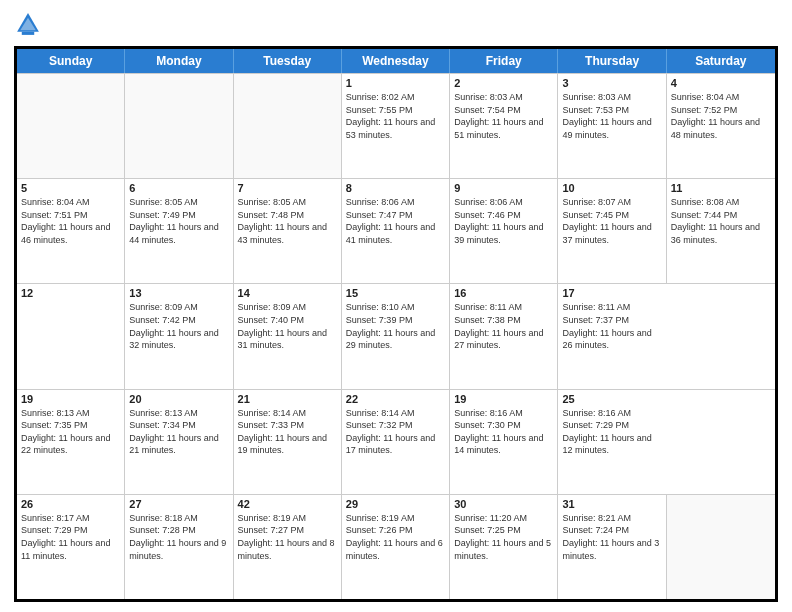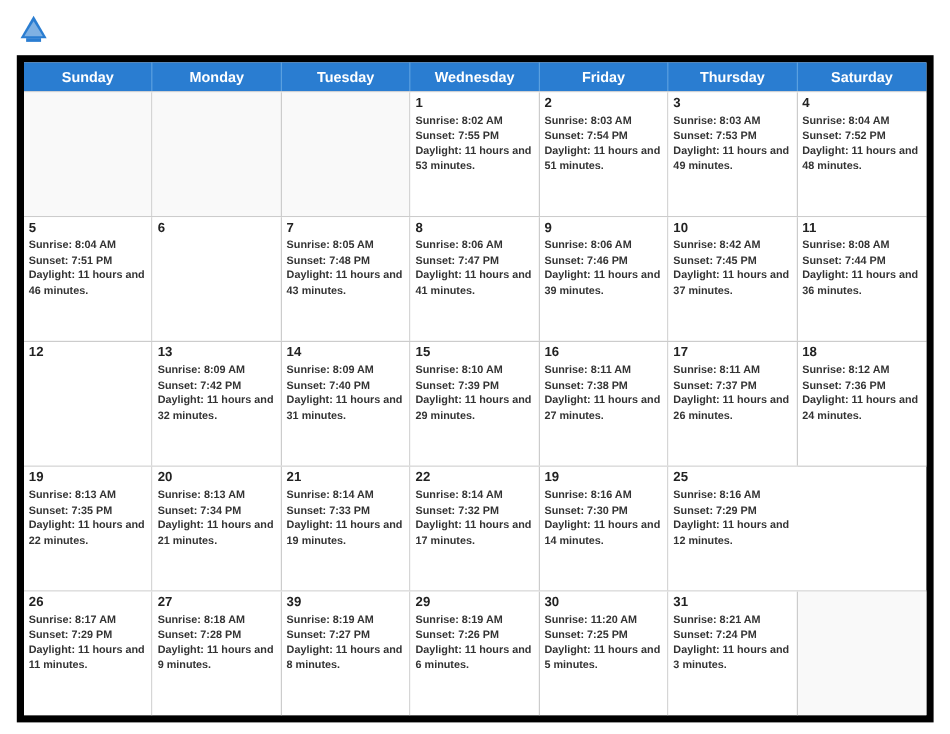--- a/index.html
+++ b/index.html
@@ -49,21 +49,21 @@
       line-height: 1.1;
     }
     .location {
       font-size: 14px;
       color: #444;
     }
     .calendar {
       flex: 1;
       display: flex;
       flex-direction: column;
-      border: 6px solid #000000;
+      border: 3px solid #000000;
     }
     .cal-header {
       display: grid;
       grid-template-columns: repeat(7, 1fr);
       background: #2a7dd1;
     }
     .cal-header-cell {
       color: #fff;
       font-size: 12px;
       font-weight: bold;
@@ -97,21 +97,20 @@
     .day-num {
       font-size: 11px;
       font-weight: bold;
       color: #222;
       margin-bottom: 2px;
     }
     .day-info {
       font-size: 9px;
       color: #333;
       line-height: 1.4;
-      font-weight: bold;
     }
   </style>
 </head>
 <body>
 
 <div class="container">
   <div class="header">
     <div class="logo">
       <svg class="logo-icon" viewBox="0 0 36 36">
         <polygon points="18,4 32,28 4,28" fill="#2a7dd1"></polygon>
@@ -178,20 +177,24 @@
         <div class="cal-row">
           <div class="cal-cell">
             <div class="day-num">5</div>
             <div class="day-info">Sunrise: 8:04 AM
 Sunset: 7:51 PM
 Daylight: 11 hours
 and 46 minutes.</div>
           </div>
           <div class="cal-cell">
             <div class="day-num">6</div>
+            <div class="day-info">Sunrise: 8:05 AM
+Sunset: 7:49 PM
+Daylight: 11 hours
+and 44 minutes.</div>
           </div>
           <div class="cal-cell">
             <div class="day-num">7</div>
             <div class="day-info">Sunrise: 8:05 AM
 Sunset: 7:48 PM
 Daylight: 11 hours
 and 43 minutes.</div>
           </div>
           <div class="cal-cell">
             <div class="day-num">8</div>
@@ -202,21 +205,21 @@
           </div>
           <div class="cal-cell">
             <div class="day-num">9</div>
             <div class="day-info">Sunrise: 8:06 AM
 Sunset: 7:46 PM
 Daylight: 11 hours
 and 39 minutes.</div>
           </div>
           <div class="cal-cell">
             <div class="day-num">10</div>
-            <div class="day-info">Sunrise: 8:42 AM
+            <div class="day-info">Sunrise: 8:07 AM
 Sunset: 7:45 PM
 Daylight: 11 hours
 and 37 minutes.</div>
           </div>
           <div class="cal-cell">
             <div class="day-num">11</div>
             <div class="day-info">Sunrise: 8:08 AM
 Sunset: 7:44 PM
 Daylight: 11 hours
 and 36 minutes.</div>
@@ -254,27 +257,20 @@
 Daylight: 11 hours
 and 27 minutes.</div>
           </div>
           <div class="cal-cell">
             <div class="day-num">17</div>
             <div class="day-info">Sunrise: 8:11 AM
 Sunset: 7:37 PM
 Daylight: 11 hours
 and 26 minutes.</div>
           </div>
-          <div class="cal-cell">
-            <div class="day-num">18</div>
-            <div class="day-info">Sunrise: 8:12 AM
-Sunset: 7:36 PM
-Daylight: 11 hours
-and 24 minutes.</div>
-          </div>
         </div>
         <div class="cal-row">
           <div class="cal-cell">
             <div class="day-num">19</div>
             <div class="day-info">Sunrise: 8:13 AM
 Sunset: 7:35 PM
 Daylight: 11 hours
 and 22 minutes.</div>
           </div>
           <div class="cal-cell">
@@ -322,21 +318,21 @@
 and 11 minutes.</div>
           </div>
           <div class="cal-cell">
             <div class="day-num">27</div>
             <div class="day-info">Sunrise: 8:18 AM
 Sunset: 7:28 PM
 Daylight: 11 hours
 and 9 minutes.</div>
           </div>
           <div class="cal-cell">
-            <div class="day-num">39</div>
+            <div class="day-num">42</div>
             <div class="day-info">Sunrise: 8:19 AM
 Sunset: 7:27 PM
 Daylight: 11 hours
 and 8 minutes.</div>
           </div>
           <div class="cal-cell">
             <div class="day-num">29</div>
             <div class="day-info">Sunrise: 8:19 AM
 Sunset: 7:26 PM
 Daylight: 11 hours

